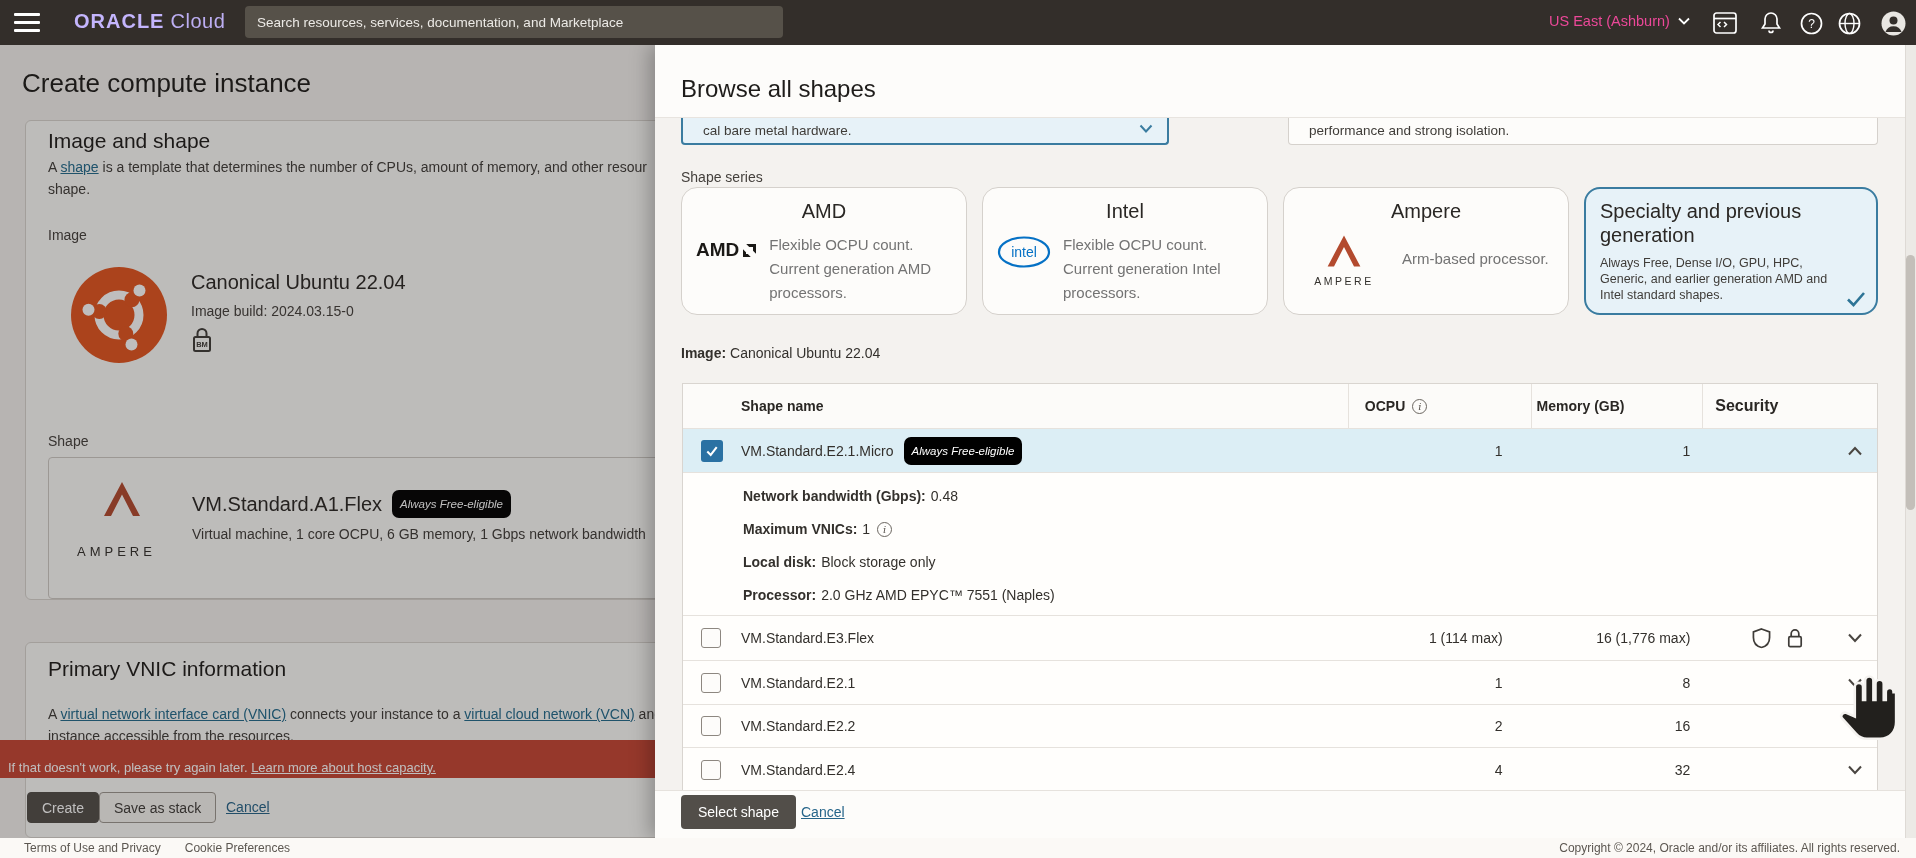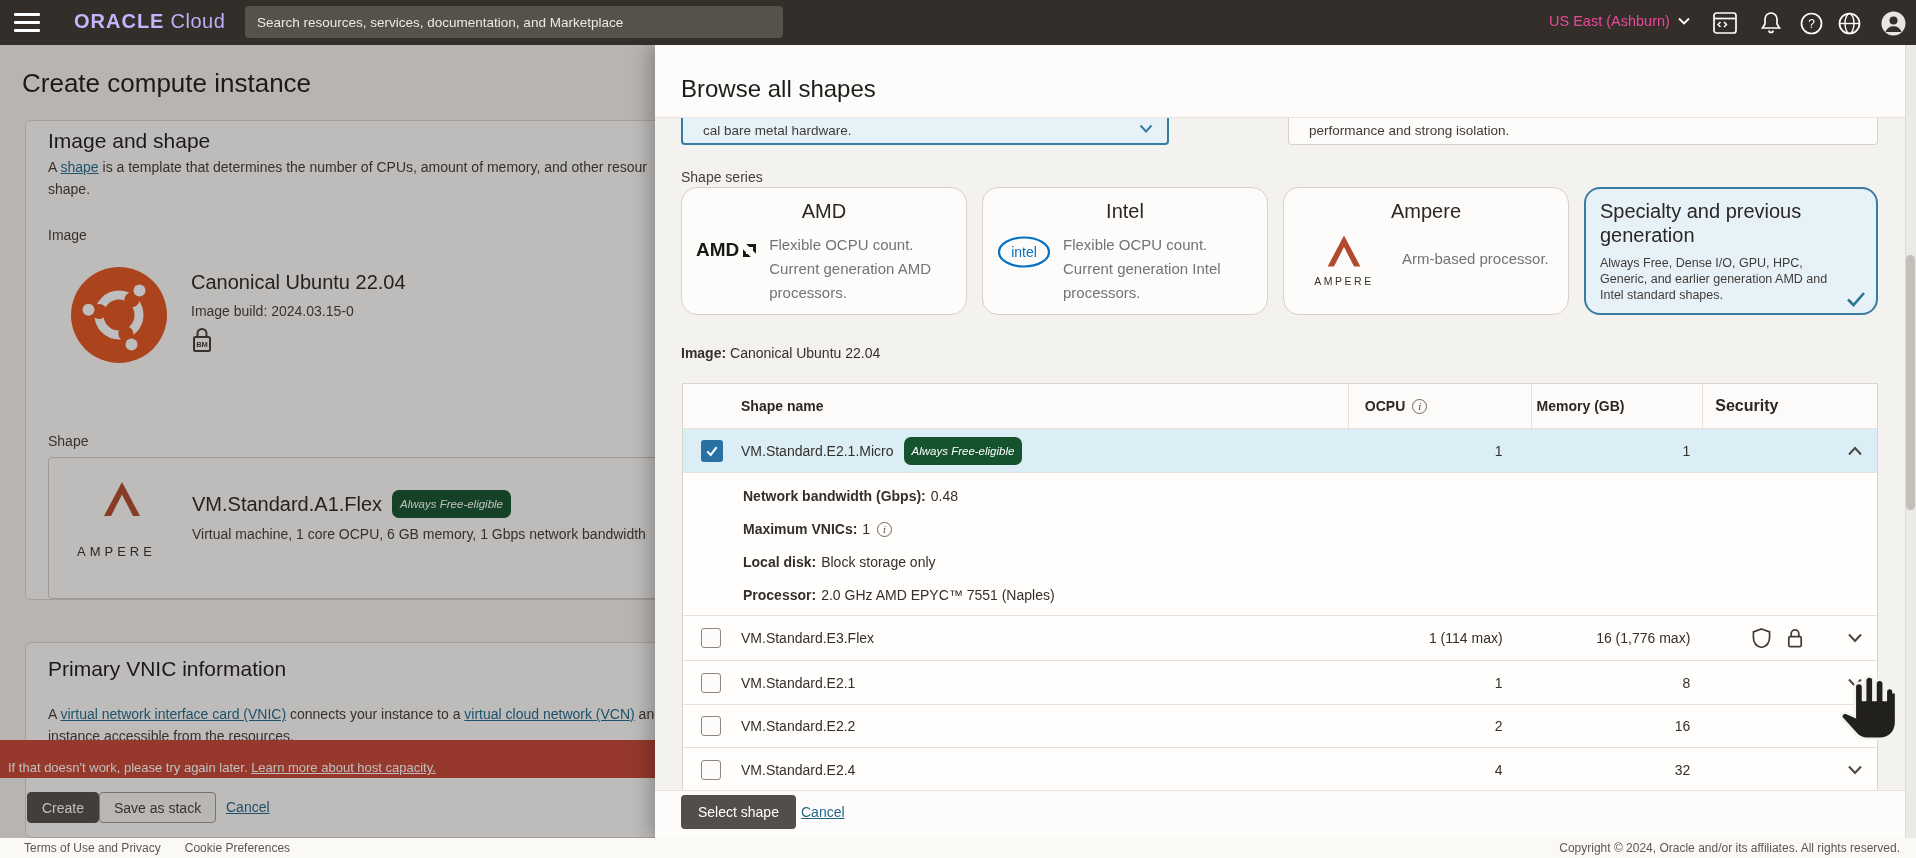--- a/index.html
+++ b/index.html
@@ -33,21 +33,21 @@
   .fld-label{position:absolute;left:22px;font-size:14px;color:#44403c;}
   .ubuntu{position:absolute;left:45px;top:146px;width:96px;height:96px;}
   .img-name{position:absolute;left:165px;top:150px;font-size:20px;color:#2a2724;}
   .img-build{position:absolute;left:165px;top:182px;font-size:14px;color:#44403c;}
   .bm-badge{position:absolute;left:165px;top:206px;}
   .shapebox{position:absolute;left:22px;top:336px;width:1470px;height:142px;border:1px solid #cfcbc5;border-radius:4px;background:#fdfcfa;}
   .amp-tri{position:absolute;left:51px;top:22px;}
   .amp-word{position:absolute;left:28px;top:86px;font-size:13px;letter-spacing:4px;color:#33302c;}
   .shp-name{position:absolute;left:143px;top:32px;font-size:20px;color:#2a2724;display:flex;align-items:center;}
   .shp-desc{position:absolute;left:143px;top:68px;font-size:14px;color:#3f3c38;white-space:nowrap;}
-  .badge{background:#14532d;color:#fff;font-style:italic;font-size:11.5px;padding:8px 8px;border-radius:7px;margin-left:10px;white-space:nowrap;}
+  .badge{background:#000000;color:#fff;font-style:italic;font-size:11.5px;padding:8px 8px;border-radius:7px;margin-left:10px;white-space:nowrap;}
 
   .error-banner{position:absolute;left:0;top:740px;width:1916px;height:38px;background:#c74634;color:#fff;z-index:3;}
   .err-l1{position:absolute;left:8px;top:4px;font-size:13px;white-space:nowrap;}
   .err-l2{position:absolute;left:8px;top:20px;font-size:13px;white-space:nowrap;}
   .err-lnk{color:#fff;text-decoration:underline;cursor:pointer;}
 
   .btn{position:absolute;height:31px;border-radius:4px;font-size:14px;font-family:"Liberation Sans",sans-serif;
        display:flex;align-items:center;padding:0 14px;cursor:pointer;z-index:1;}
   .btn-primary{background:#524e49;color:#fff;border:1px solid #524e49;}
   .btn-secondary{background:#f7f5f2;color:#3f3c38;border:1px solid #9d9790;}

